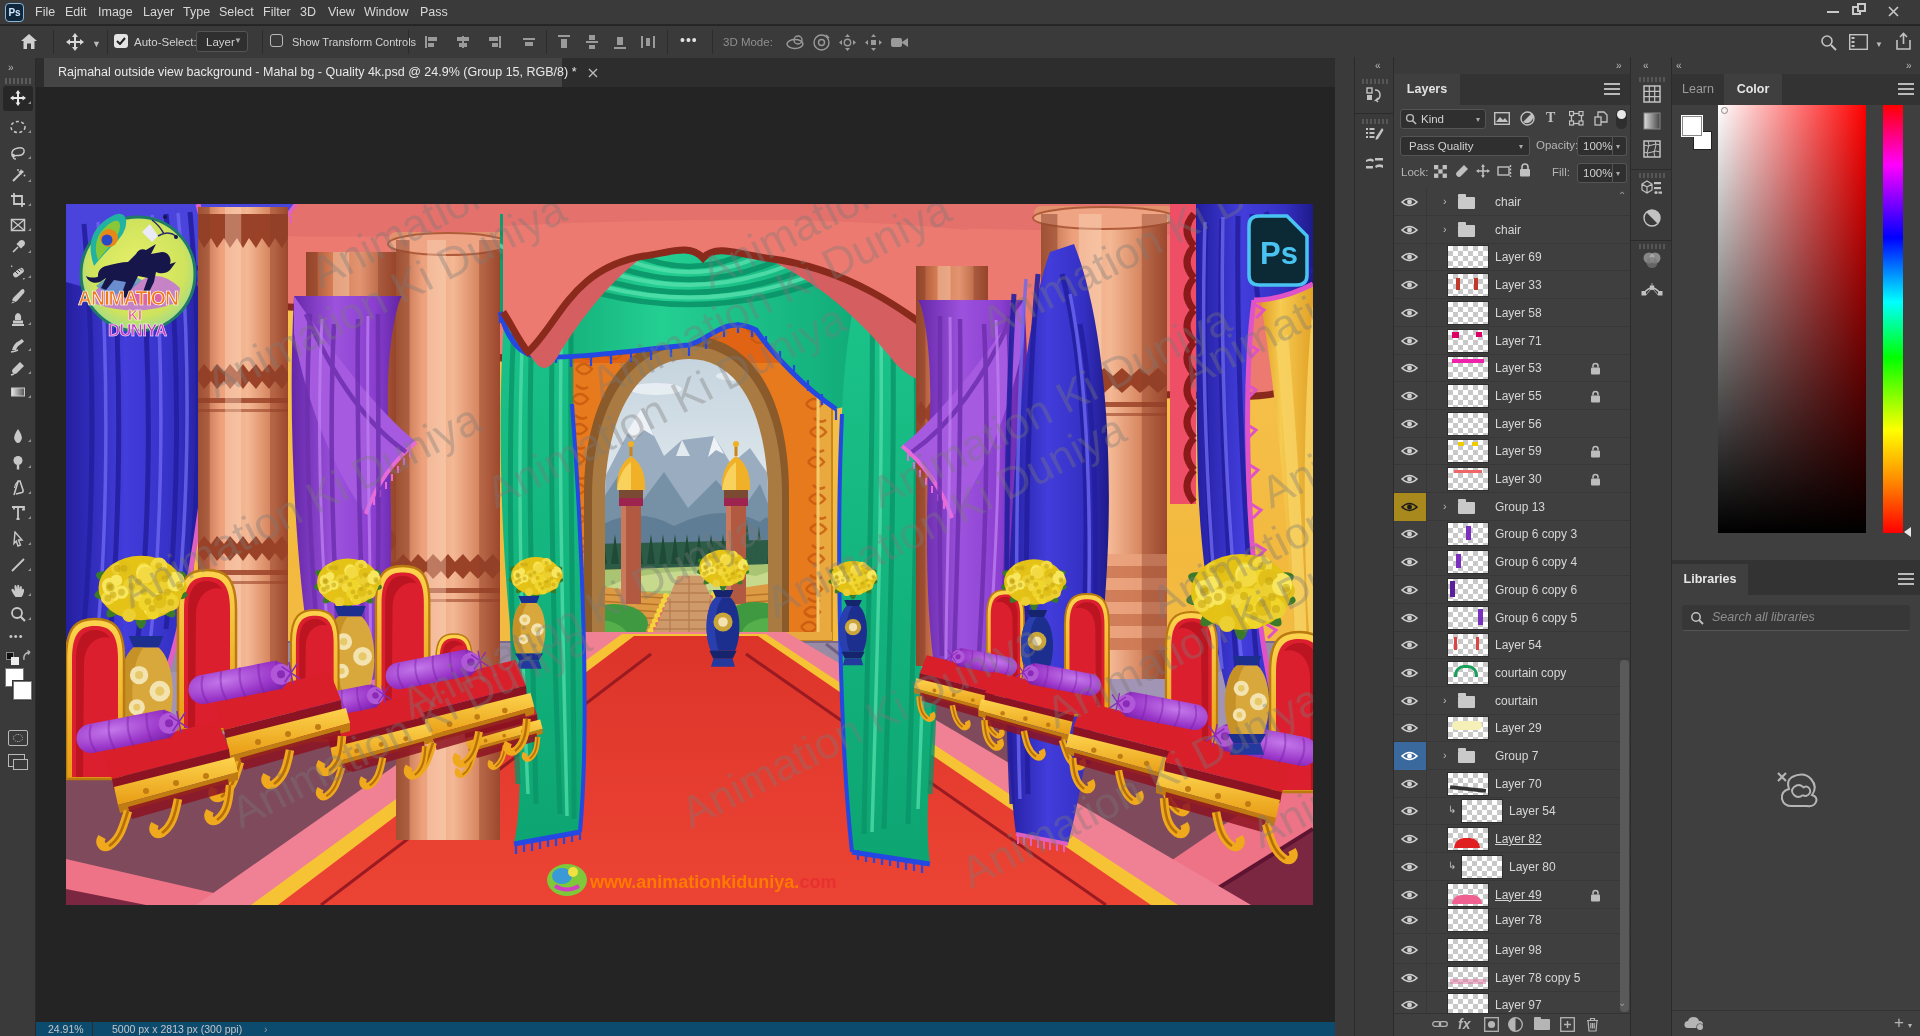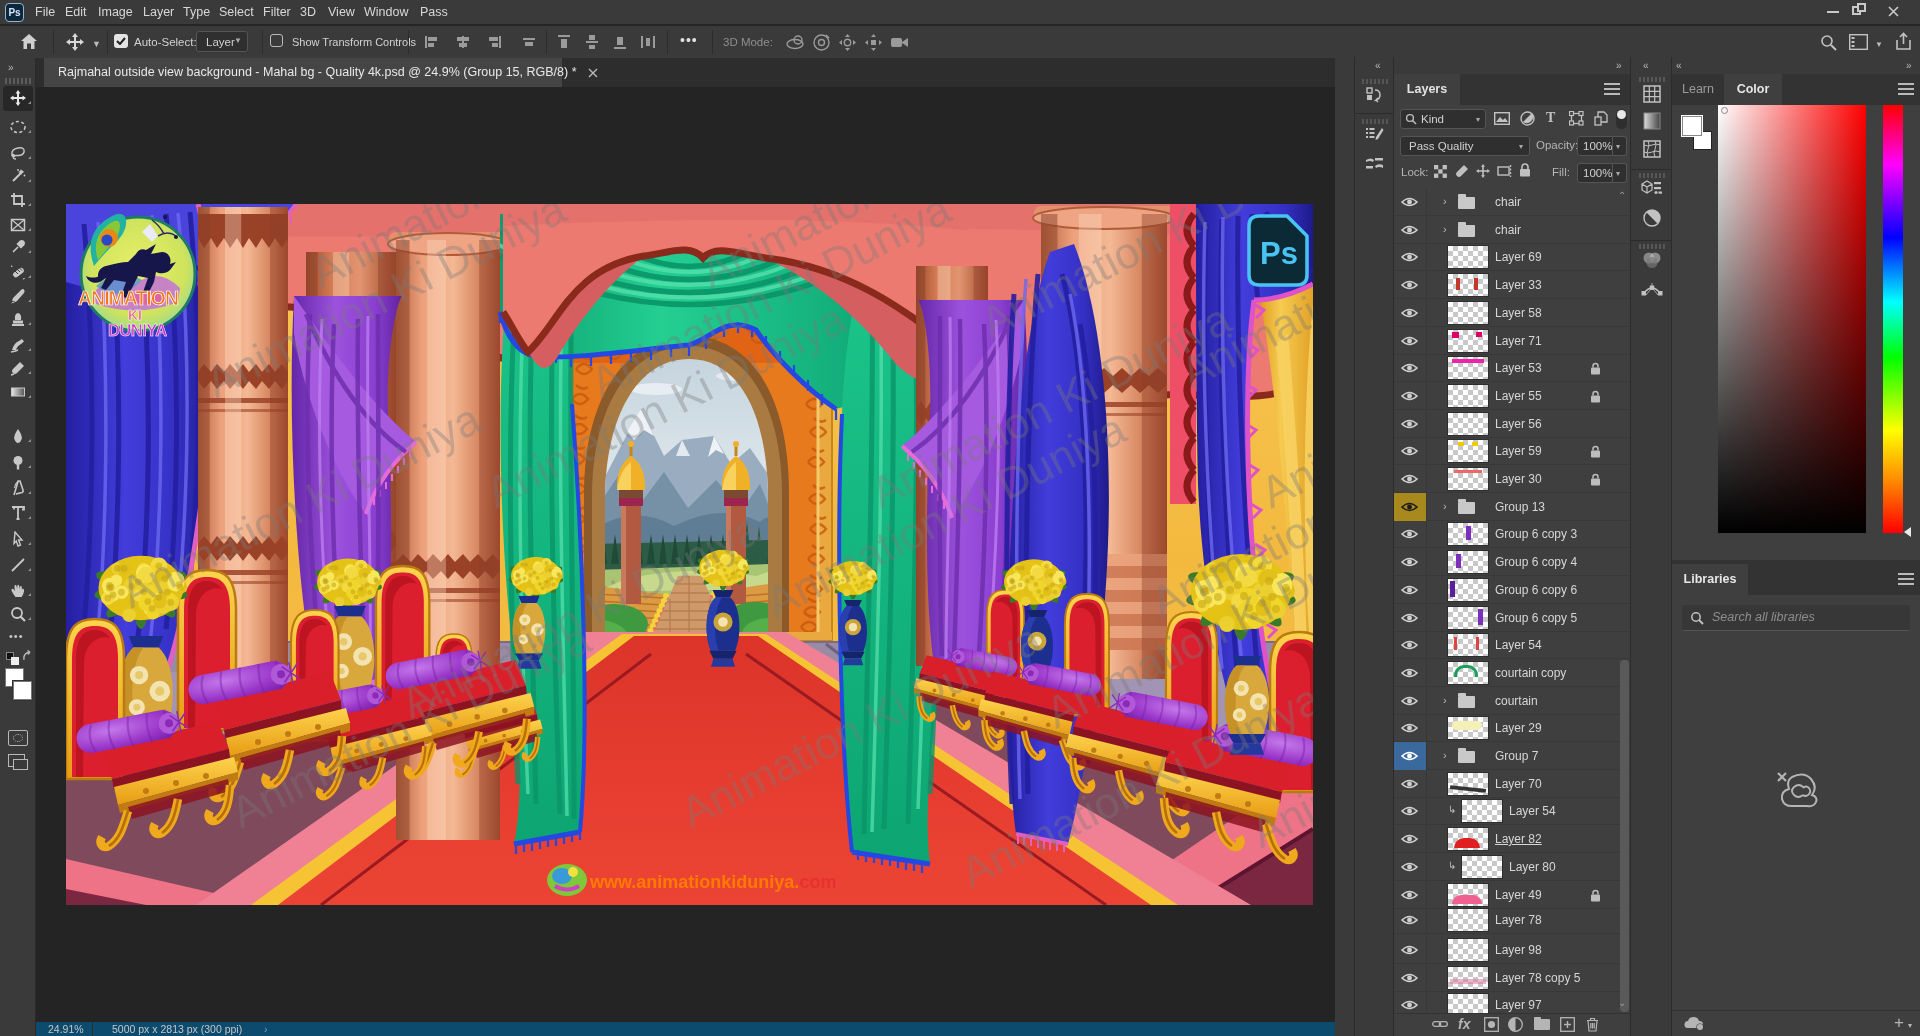--- a/index.html
+++ b/index.html
@@ -1591,21 +1591,21 @@
           <svg width="17" height="14" viewBox="0 0 18 14">
             <path d="M1 7 Q9 -0.5 17 7 Q9 14.5 1 7 Z" fill="none" stroke="#cfcfcf" stroke-width="1.6"></path>
             <circle cx="9" cy="7" r="2.6" fill="#cfcfcf"></circle>
           </svg>
         </div>
       </div>
       <div class="eyediv"></div>
       <div class="thumb">
         <div class="abs" style="left:4px;top:11px;width:30px;height:9px;background:#f06090;border-radius:14px 14px 0 0"></div>
       </div>
-      <div class="lname" style="">Layer 49</div>
+      <div class="lname" style="text-decoration:underline;">Layer 49</div>
       <div class="lock">
         <svg width="11" height="13" viewBox="0 0 11 13">
           <rect x="1" y="5.5" width="9" height="7" rx="1" fill="#bdbdbd"></rect>
           <path d="M3 5.5 V4 a2.5 2.5 0 0 1 5 0 V5.5" fill="none" stroke="#bdbdbd" stroke-width="1.5"></path>
         </svg>
       </div>
     </div>
     <div class="row" style="top:849px">
       <div class="abs" style="left:0;top:0;width:32px;height:28px;">
         <div style="position:absolute;left:7px;top:7px">

